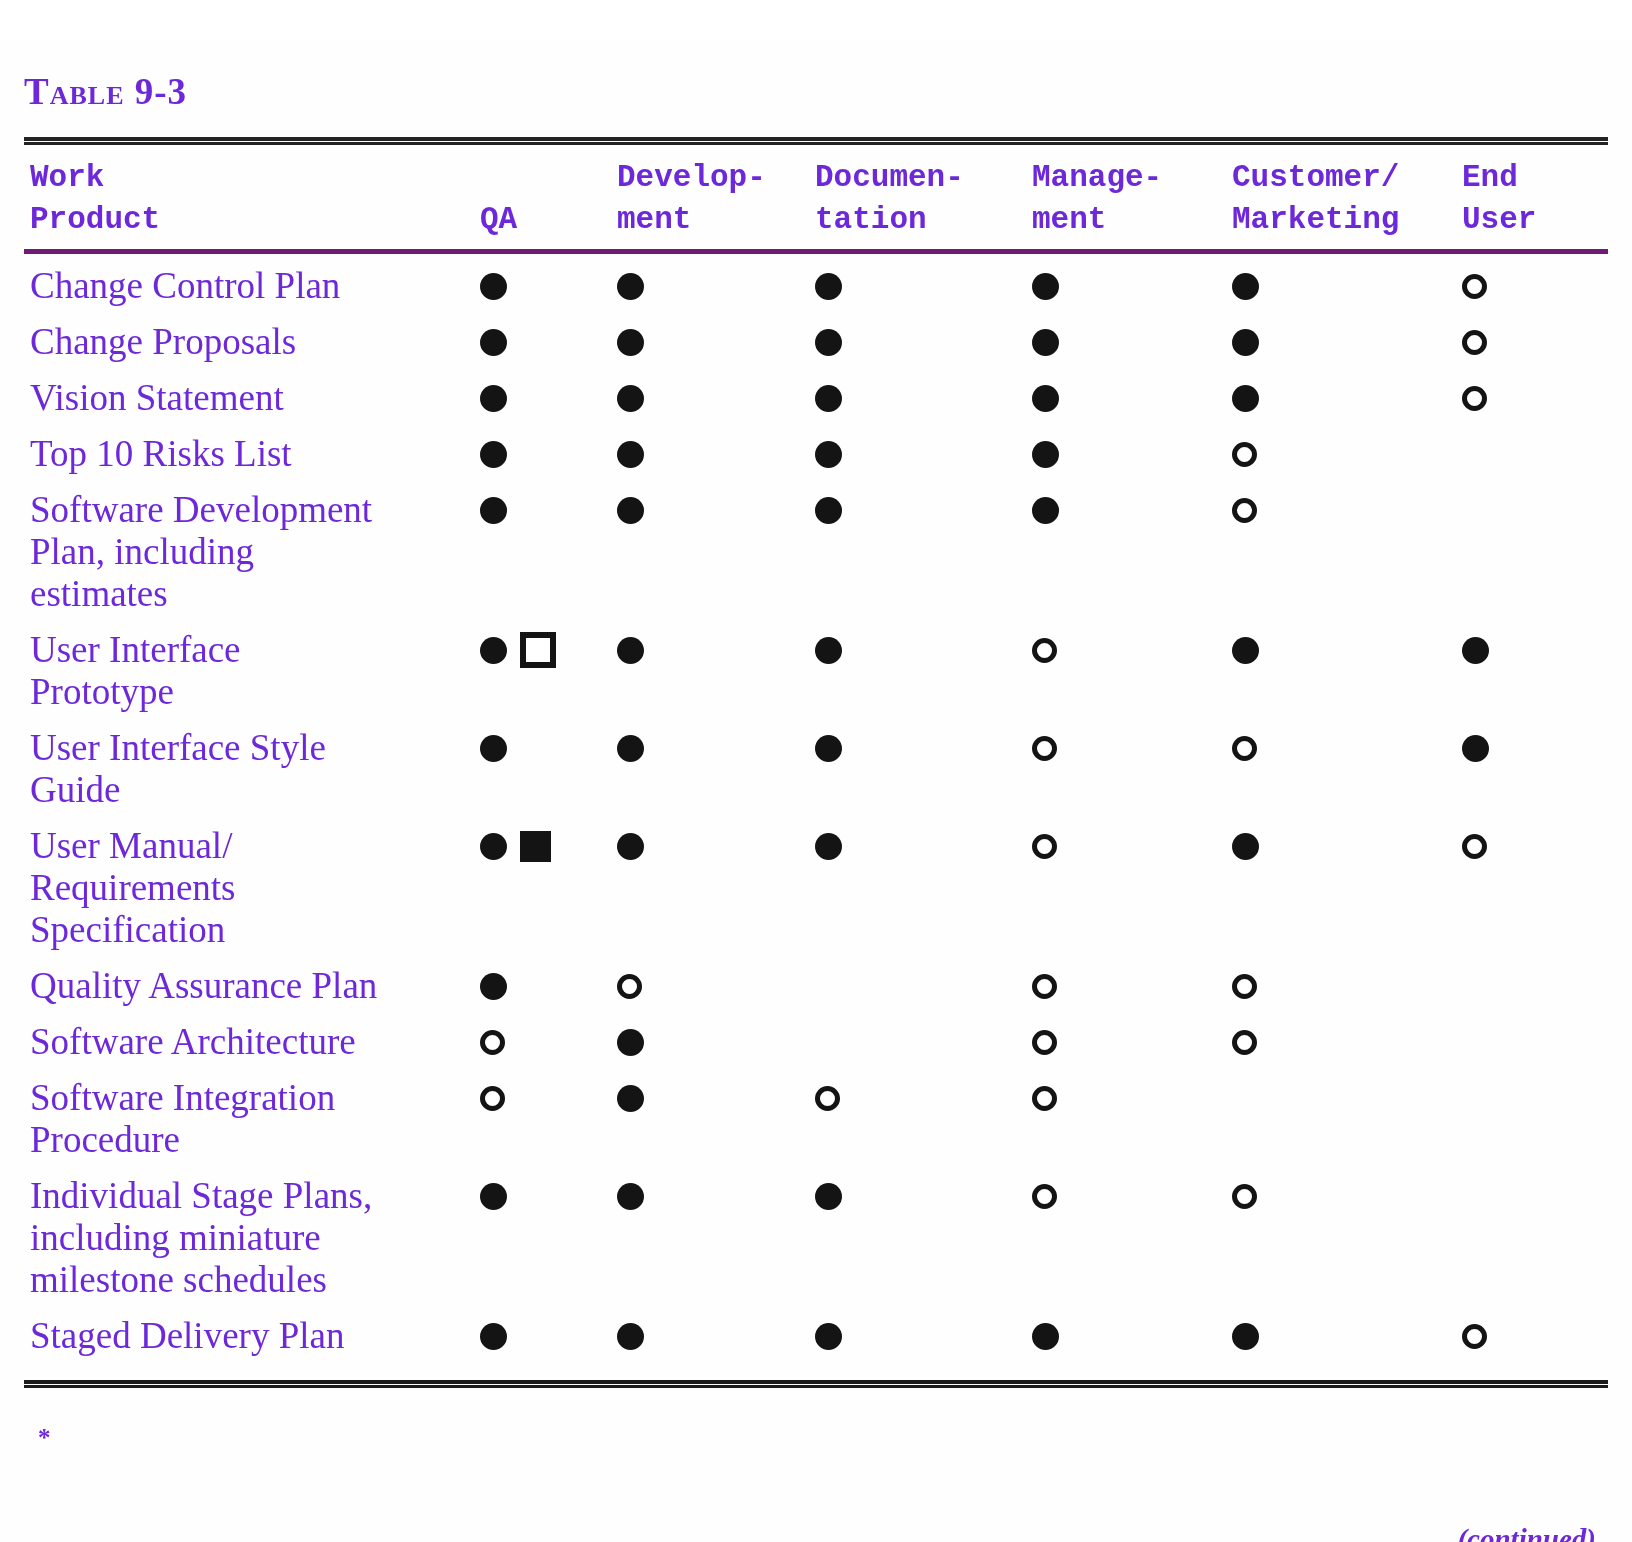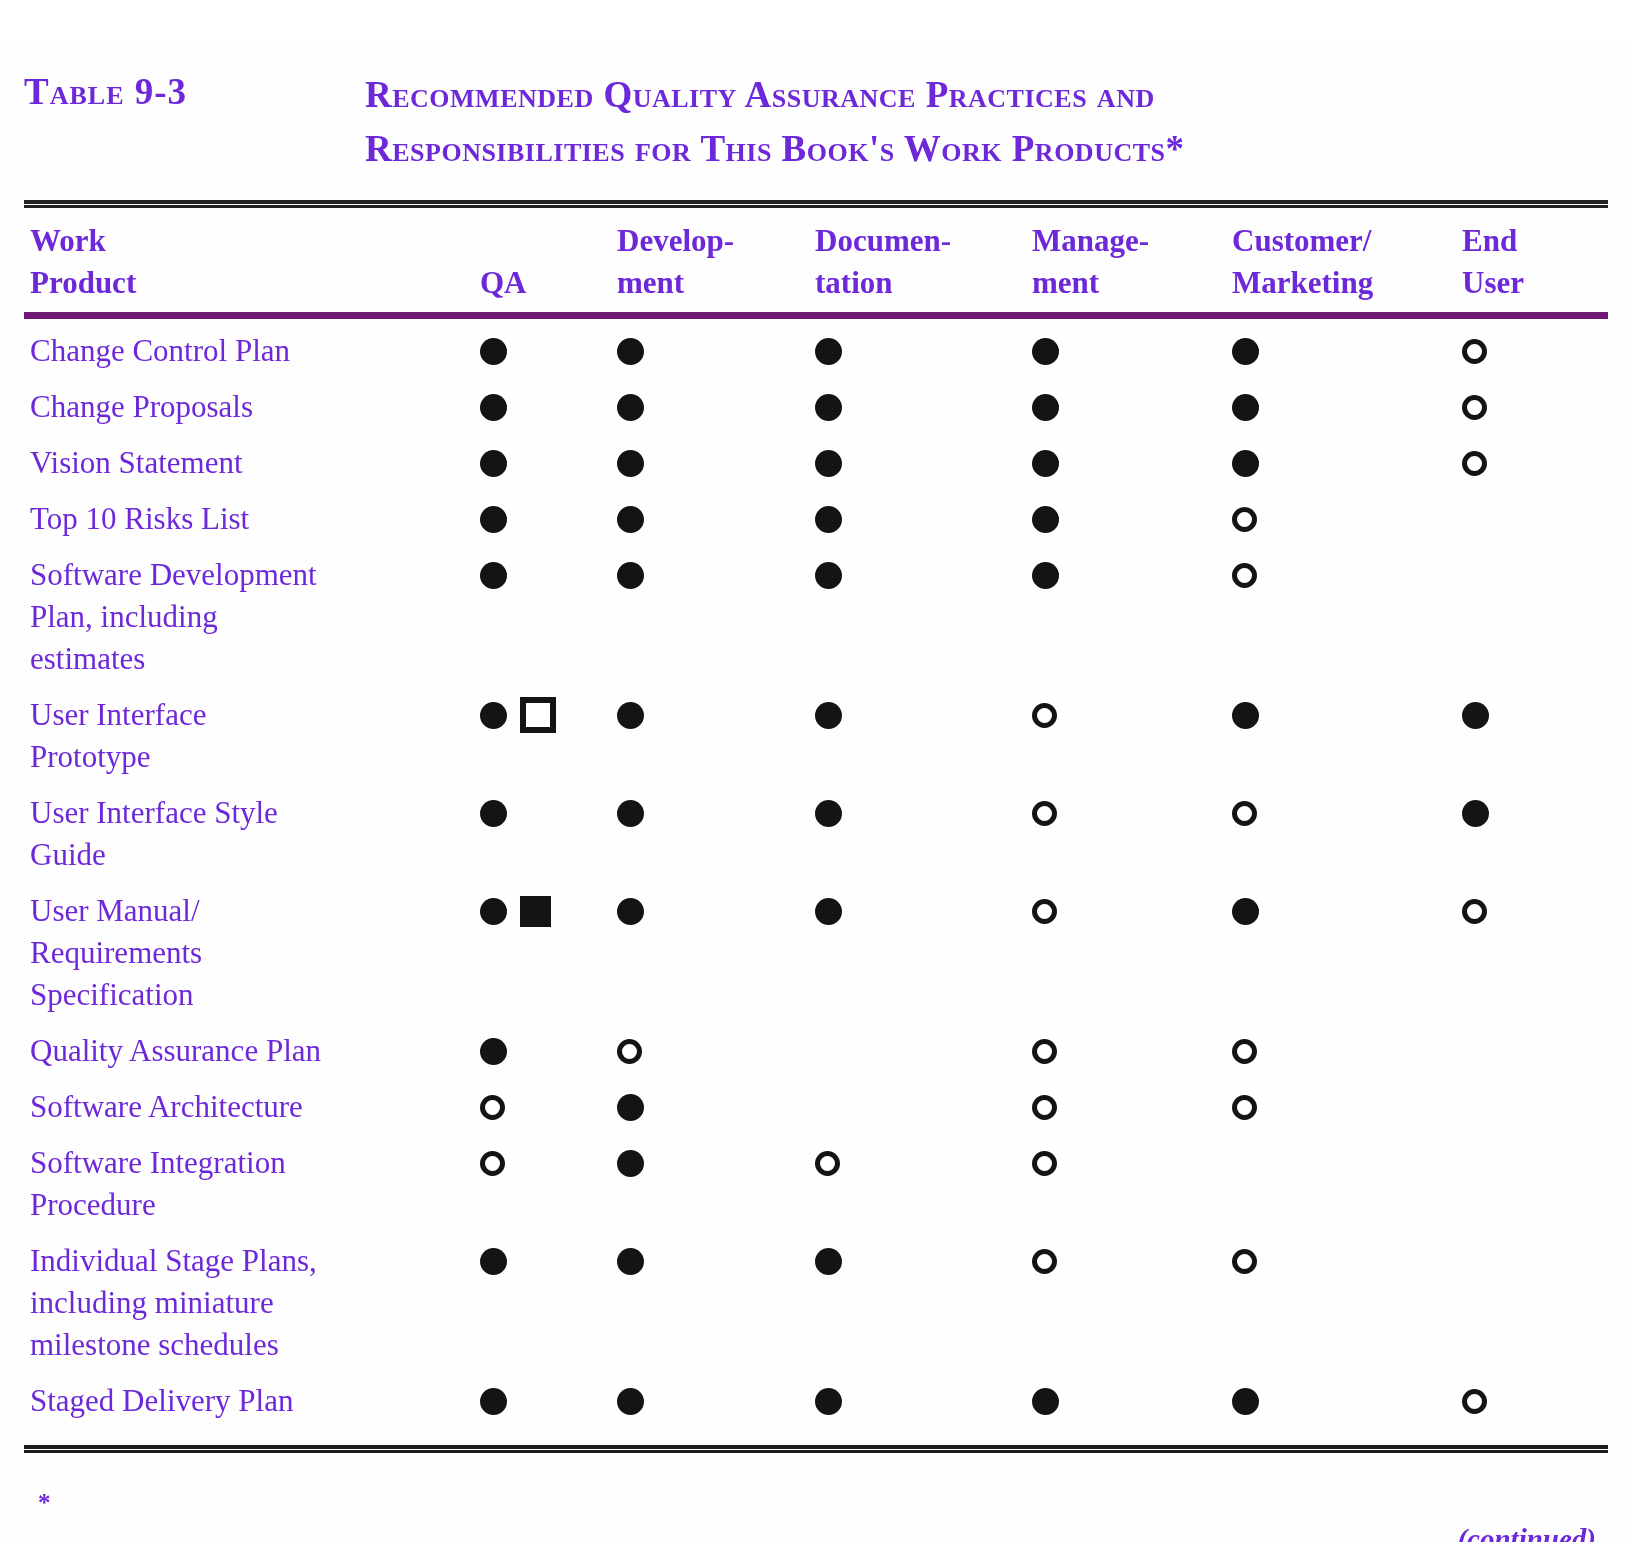--- a/index.html
+++ b/index.html
@@ -18,34 +18,34 @@
   }
   .title {
     font-weight:700; font-variant:small-caps; font-size:37px;
     line-height:54px; letter-spacing:0.5px;
   }
   .rule-top {
     width:1584px; height:8px; box-sizing:border-box;
     border-top:4px solid #232323; border-bottom:3px solid #232323;
   }
   table.qa-table { border-collapse:collapse; width:1584px; table-layout:fixed; }
-  thead tr { border-bottom:7px solid #701a75; }
+  thead tr { border-bottom:5px solid #701a75;font-family:Liberation Mono, monospace; }
   thead th {
     text-align:left; font-size:31px; font-weight:700; line-height:42px;
     padding-top:12px; padding-bottom:8px; vertical-align:bottom;
   }
   tbody td { vertical-align:top; font-size:31px; line-height:42px; padding-top:11px; padding-bottom:3px; }
   .qa-table th:nth-child(1), .qa-table td:nth-child(1) { padding-left:6px; }
   .qa-table th:nth-child(2), .qa-table td:nth-child(2) { padding-left:36px; }
   .qa-table th:nth-child(3), .qa-table td:nth-child(3) { padding-left:18px; }
   .qa-table th:nth-child(4), .qa-table td:nth-child(4) { padding-left:16px; }
   .qa-table th:nth-child(5), .qa-table td:nth-child(5) { padding-left:18px; }
   .qa-table th:nth-child(6), .qa-table td:nth-child(6) { padding-left:18px; }
   .qa-table th:nth-child(7), .qa-table td:nth-child(7) { padding-left:18px; }
-  td.product { font-size:31px; }
+  td.product { font-size:37px; }
   .symwrap { display:flex; align-items:center; gap:13px; height:42px; }
   .sym { display:inline-block; flex:0 0 auto; }
   .sym.filled-circle { width:27px; height:27px; border-radius:50%; background:#141414; }
   .sym.open-circle { width:25px; height:25px; border-radius:50%; border:5px solid #141414; box-sizing:border-box; background:#fff; }
   .sym.filled-square { width:31px; height:31px; background:#141414; }
   .sym.open-square { width:36px; height:36px; border:6px solid #141414; box-sizing:border-box; background:#fff; }
   .rule-bottom {
     width:1584px; height:8px; box-sizing:border-box; margin-top:20px;
     border-top:4px solid #1c1c1c; border-bottom:3px solid #1c1c1c;
   }
@@ -58,24 +58,20 @@
     font-style:italic; font-weight:700; font-size:29px;
   }
 </style>
 </head>
 <body>
 
 <div class="page">
 
   <div class="title-row">
     <div class="table-label">Table 9-3</div>
-    <div class="title">
-      <div>Recommended Quality Assurance Practices and</div>
-      <div>Responsibilities for This Book's Work Products*</div>
-    </div>
   </div>
 
   <div class="rule-top"></div>
 
   <table class="qa-table">
     <colgroup>
       <col style="width:420px">
         <col style="width:155px">
         <col style="width:200px">
       <col style="width:215px">

